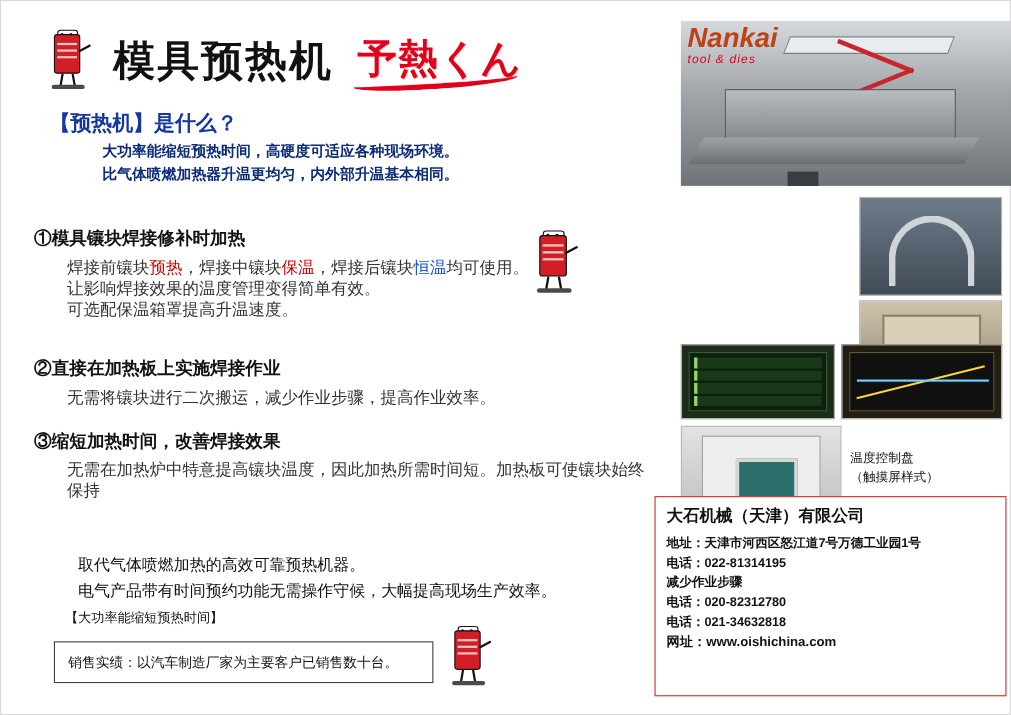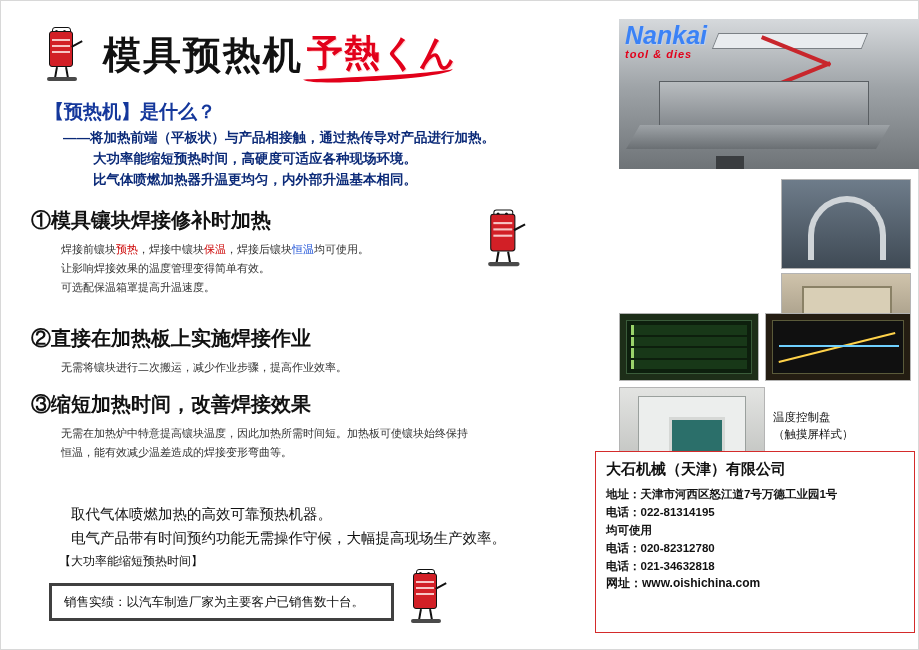--- a/index.html
+++ b/index.html
@@ -94,21 +94,21 @@
   .main-title {
     font-size: 38px;
     font-weight: bold;
     letter-spacing: 2px;
     margin-left: 18px;
     color: #111;
     white-space: nowrap;
   }
 
   .jp-logo {
-    margin-left: 4px;
+    margin-left: 22px;
     position: relative;
     width: 160px; height: 56px;
     flex: 0 0 auto;
   }
   .jp-logo .jp-text {
     position: absolute;
     left: 0; top: 2px;
     font-size: 36px;
     font-weight: bold;
     color: #e2001a;
@@ -144,27 +144,27 @@
     font-weight: bold;
   }
   .lead .l2, .lead .l3 { padding-left: 30px; }
 
   .item {
     position: absolute;
     left: 30px;
     width: 560px;
   }
   .item-head {
-    font-size: 20px;
+    font-size: 16px;
     font-weight: bold;
     color: #111;
     margin-bottom: 6px;
   }
   .item-body {
-    font-size: 11px;
+    font-size: 15px;
     line-height: 19px;
     color: #333;
     padding-left: 30px;
   }
   .hl-red { color: #cc0000; }
   .hl-blue { color: #1a4fd6; }
 
   #item1 { top: 206px; }
   #item2 { top: 324px; }
   #item3 { top: 390px; }
@@ -190,21 +190,21 @@
   .patent {
     position: absolute;
     left: 58px; top: 552px;
     font-size: 12px;
     color: #111;
   }
   .sales-box {
     position: absolute;
     left: 48px; top: 582px;
     width: 345px; height: 38px;
-    border: 3px solid #404040;
+    border: 1px solid #404040;
     display: flex;
     align-items: center;
     padding-left: 12px;
     font-size: 12.5px;
     color: #111;
     background: #fff;
   }
   .mascot3 {
     position: absolute;
     left: 404px; top: 566px;
@@ -220,27 +220,27 @@
 
   .brand {
     position: absolute;
     left: 24px; top: 20px;
     width: 140px; height: 46px;
   }
   .brand .name {
     font-size: 25px;
     font-weight: bold;
     font-style: italic;
-    color: #3b82f6;
+    color: #c2410c;
     letter-spacing: 0px;
     text-shadow: 1px 1px 0 #bcd0ef;
   }
   .brand .tag {
     font-size: 11px;
-    font-weight: bold;
+    font-weight: normal;
     font-style: italic;
     color: #e2001a;
     letter-spacing: 1px;
     margin-top: -2px;
   }
   .brand .slash {
     position: absolute;
     left: 86px; top: -2px;
     width: 52px; height: 30px;
     background: #e2001a;
@@ -357,21 +357,20 @@
       <div class="main-title">模具预热机</div>
       <div class="jp-logo">
         <div class="jp-text">予熱くん</div>
         <div class="swoosh"></div>
       </div>
     </div>
 
     <div class="sub-head">【预热机】是什么？</div>
 
     <div class="lead">
-      <div class="l1">——将加热前端（平板状）与产品相接触，通过热传导对产品进行加热。</div>
       <div class="l2">大功率能缩短预热时间，高硬度可适应各种现场环境。</div>
       <div class="l3">比气体喷燃加热器升温更均匀，内外部升温基本相同。</div>
     </div>
 
     <div class="item" id="item1">
       <div class="item-head">①模具镶块焊接修补时加热</div>
       <div class="item-body">
         <div>
           <span>焊接前镶块</span><span class="hl-red">预热</span><span>，焊接中镶块</span><span class="hl-red">保温</span><span>，焊接后镶块</span><span class="hl-blue">恒温</span><span>均可使用。</span>
         </div>
@@ -398,21 +397,20 @@
       <div class="item-head">②直接在加热板上实施焊接作业</div>
       <div class="item-body">
         <div>无需将镶块进行二次搬运，减少作业步骤，提高作业效率。</div>
       </div>
     </div>
 
     <div class="item" id="item3">
       <div class="item-head">③缩短加热时间，改善焊接效果</div>
       <div class="item-body">
         <div>无需在加热炉中特意提高镶块温度，因此加热所需时间短。加热板可使镶块始终保持</div>
-        <div>恒温，能有效减少温差造成的焊接变形弯曲等。</div>
       </div>
     </div>
 
     <div class="closing">
       <div>取代气体喷燃加热的高效可靠预热机器。</div>
       <div>电气产品带有时间预约功能无需操作守候，大幅提高现场生产效率。</div>
     </div>
 
     <div class="patent">【大功率能缩短预热时间】</div>
 
@@ -488,20 +486,20 @@
       <div class="slash"></div>
       <div class="name">Nankai</div>
       <div class="tag">tool &amp; dies</div>
     </div>
 
     <div class="contact">
       <div class="contact-inner">
         <div class="co-name">大石机械（天津）有限公司</div>
         <div class="line">地址：天津市河西区怒江道7号万德工业园1号</div>
         <div class="line">电话：022-81314195</div>
-        <div class="line">均可使用</div>
+        <div class="line">减少作业步骤</div>
         <div class="line">电话：020-82312780</div>
         <div class="line">电话：021-34632818</div>
         <div class="web">网址：www.oishichina.com</div>
       </div>
     </div>
   </div>
 </div>
 
 </body></html>

